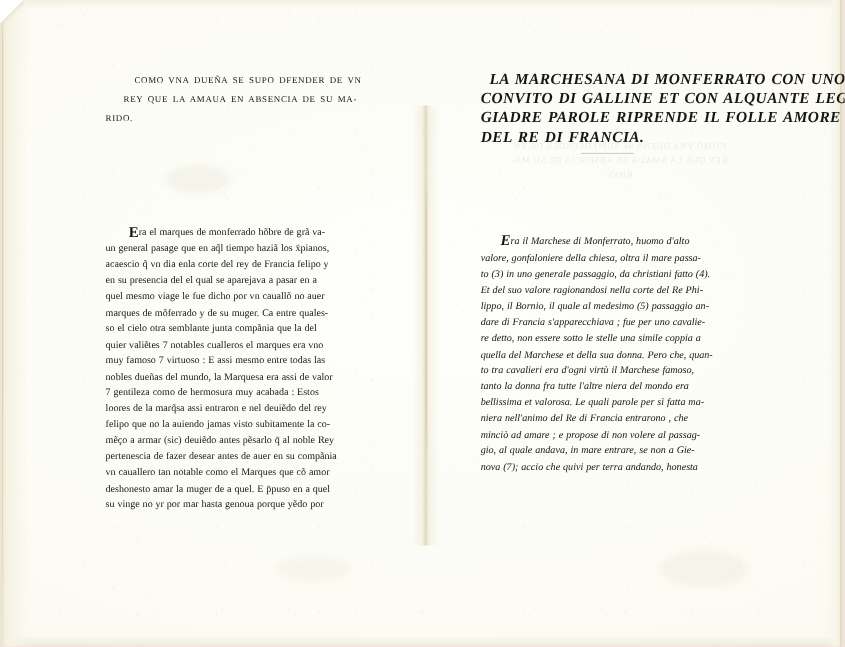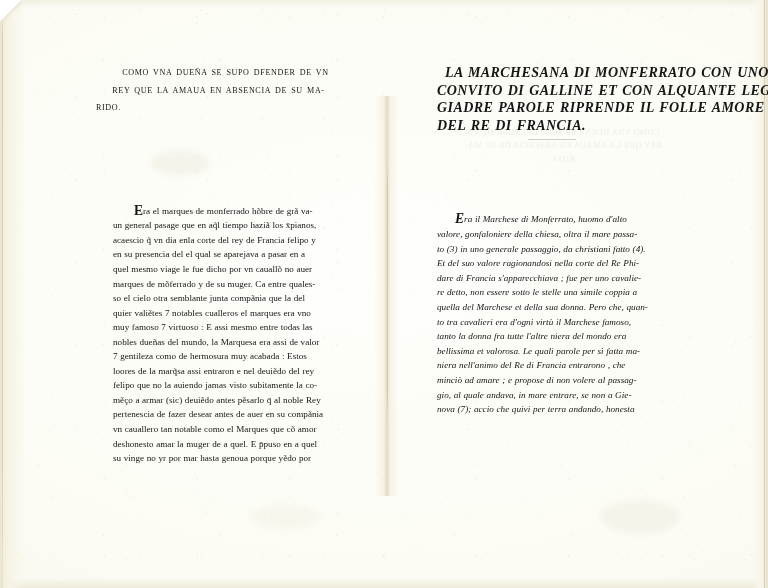--- a/index.html
+++ b/index.html
@@ -251,21 +251,21 @@
   <div class="bleed-rule"></div>
 
   <div class="col col-left">
 
     <div class="heading">
       <span class="ln ln-1">COMO VNA DUEÑA SE SUPO DFENDER DE VN</span>
       <span class="ln ln-2">REY QUE LA AMAUA EN ABSENCIA DE SU MA-</span>
       <span class="ln ln-3">RIDO.</span>
     </div>
 
-    <div class="body" style="margin-top:87px;margin-left:17px;">
+    <div class="body" style="margin-top:87px;">
       <span class="ln first"><span class="indent"></span><span class="dropcap">E</span><span>ra el marques de monferrado hõbre de grã va-</span></span>
       <span class="ln">un general pasage que en aq̃l tiempo haziã los x̄pianos,</span>
       <span class="ln">acaescio q̃ vn dia enla corte del rey de Francia  felipo y</span>
       <span class="ln">en su presencia del el qual se aparejava a pasar en a</span>
       <span class="ln">quel mesmo viage le fue dicho por vn cauallõ no auer</span>
       <span class="ln">marques de mõferrado y de su muger. Ca entre quales-</span>
       <span class="ln">so el cielo otra semblante junta compãnia que la del</span>
       <span class="ln">quier valiẽtes 7 notables cualleros el marques era vno</span>
       <span class="ln">muy famoso 7 virtuoso : E assi mesmo  entre todas las</span>
       <span class="ln">nobles dueñas del mundo, la Marquesa era assi de valor</span>
@@ -287,20 +287,21 @@
       <span class="ln ln-2">CONVITO DI GALLINE ET CON ALQUANTE LEG-</span>
       <span class="ln ln-3">GIADRE PAROLE RIPRENDE IL FOLLE AMORE</span>
       <span class="ln ln-4">DEL RE DI FRANCIA.</span>
     </div>
 
     <div class="body" style="margin-top:78px;">
       <span class="ln first"><span class="indent"></span><span class="dropcap">E</span><span>ra il Marchese di Monferrato, huomo d'alto</span></span>
       <span class="ln">valore, gonfaloniere della chiesa, oltra il mare passa-</span>
       <span class="ln">to (3) in uno generale passaggio, da christiani fatto (4).</span>
       <span class="ln">Et del suo valore ragionandosi nella corte del Re Phi-</span>
+      <span class="ln">lippo, il Bornio, il quale al medesimo (5) passaggio an-</span>
       <span class="ln">dare di Francia s'apparecchiava ; fue per uno cavalie-</span>
       <span class="ln">re detto, non essere sotto le stelle una simile coppia a</span>
       <span class="ln">quella del Marchese et della sua donna. Pero che, quan-</span>
       <span class="ln">to tra cavalieri era d'ogni virtù il Marchese famoso,</span>
       <span class="ln">tanto la donna fra tutte l'altre niera del mondo era</span>
       <span class="ln">bellissima et valorosa. Le quali parole per sì fatta ma-</span>
       <span class="ln">niera nell'animo del Re di Francia entrarono , che</span>
       <span class="ln">minciò ad amare ; e propose di non volere al passag-</span>
       <span class="ln">gio, al quale andava, in mare entrare, se non a Gie-</span>
       <span class="ln">nova (7); accio che quivi per terra andando, honesta</span>

